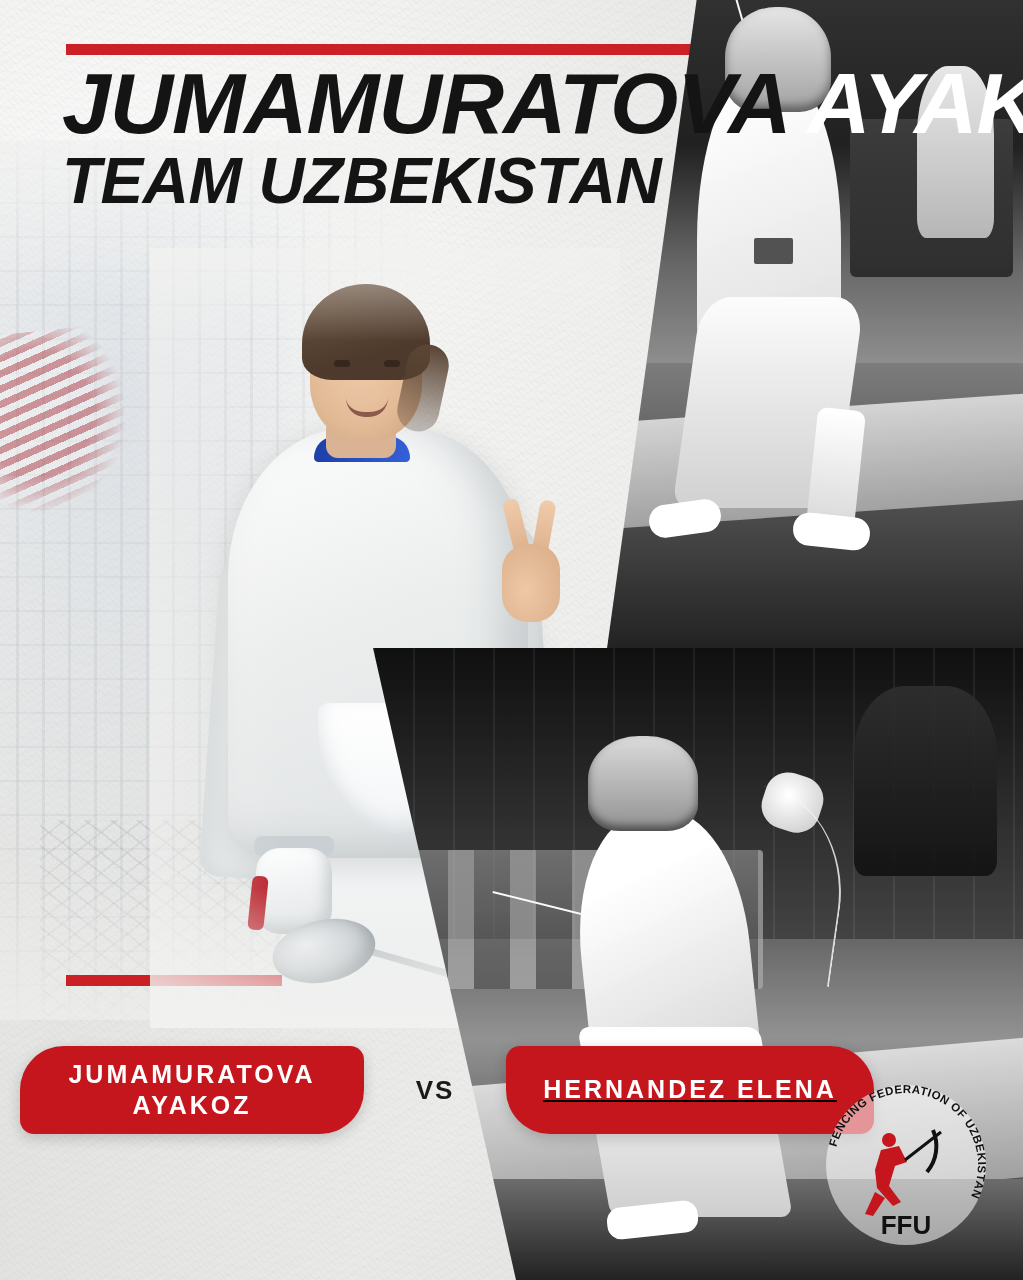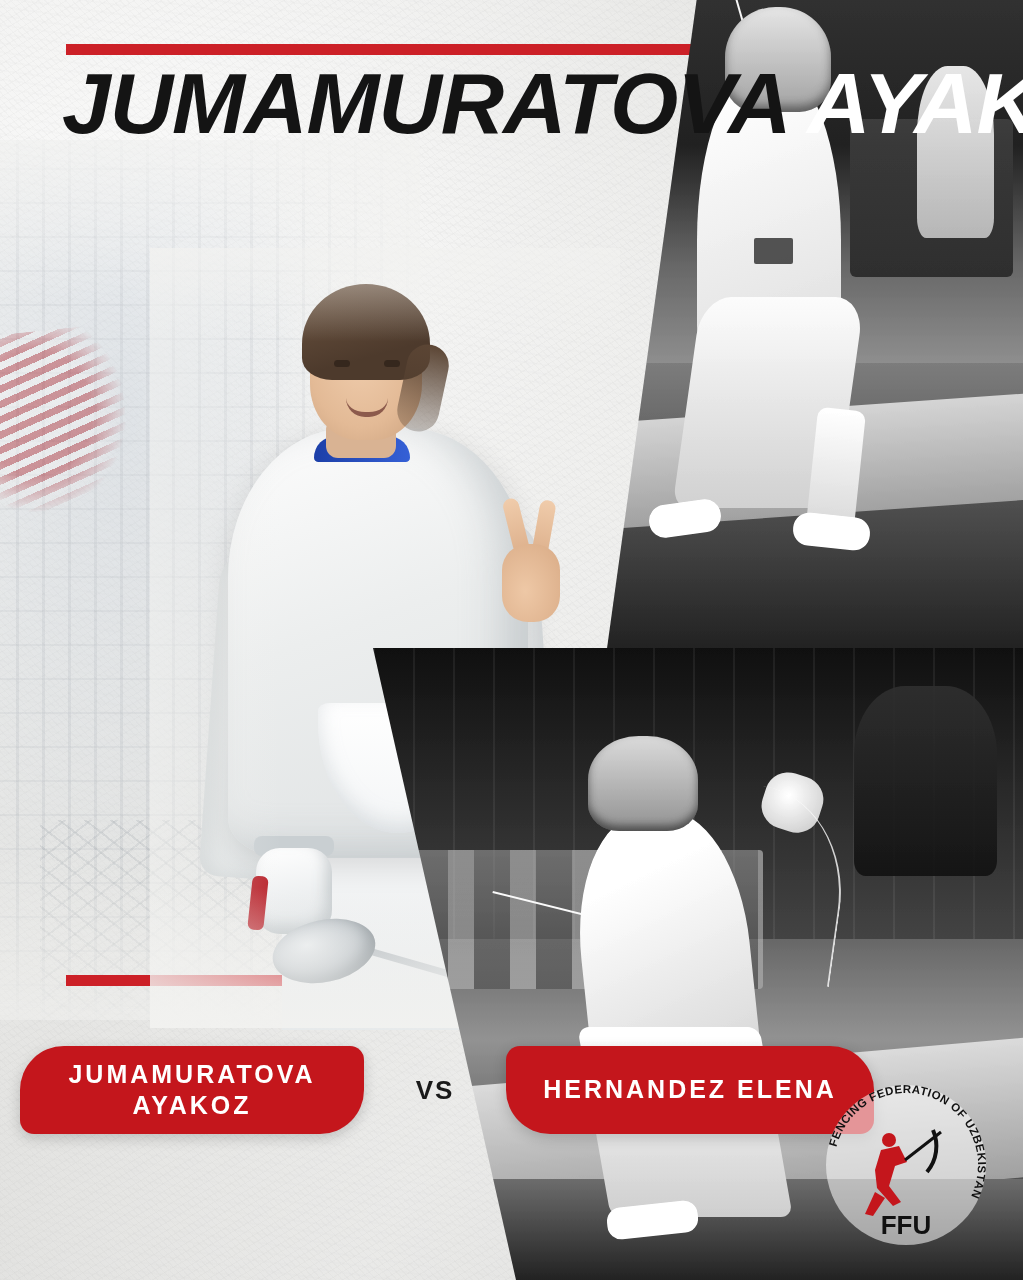--- a/index.html
+++ b/index.html
@@ -579,20 +579,21 @@
   }
   .banner-left {
     left: 20px;
     width: 344px;
     border-radius: 44px 14px 44px 14px;
   }
   .banner-right {
     left: 506px;
     width: 368px;
     border-radius: 14px 44px 14px 44px;
+    text-decoration: underline;
   }
   .banner span {
     color: #ffffff;
     font-weight: 700;
     font-size: 25px;
     letter-spacing: 3px;
     line-height: 1.25;
   }
   .vs {
     position: absolute;
@@ -709,20 +710,21 @@
       <div class="b-uzb"></div>
       <div class="b-shoe"></div>
     </div>
   </div>
 
   <div class="headline">
     <div class="line1">
       <span class="surname">JUMAMURATOVA</span>
       <span class="given">AYAKOZ</span>
     </div>
+    <div class="line2">TEAM UZBEKISTAN</div>
   </div>
 
   <div class="banner banner-left">
     <span>
       <span>JUMAMURATOVA</span><br>
       <span>AYAKOZ</span>
     </span>
   </div>
 
   <div class="vs">

